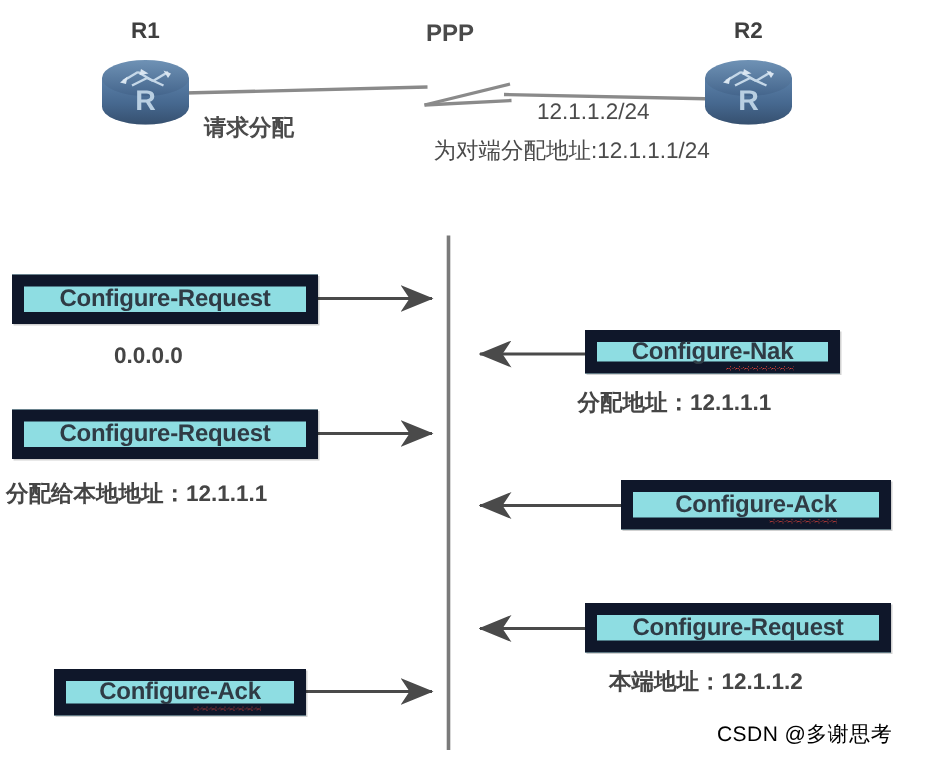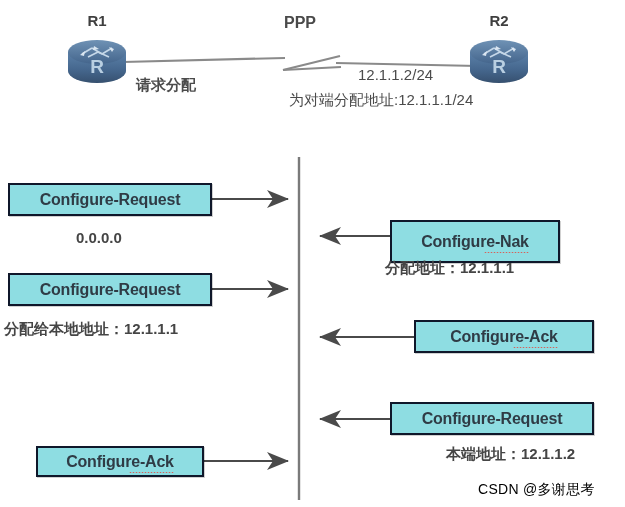--- a/index.html
+++ b/index.html
@@ -48,21 +48,21 @@
   .cap-ip {
     font-size: 15px;
     font-weight: normal;
     color: #4b4b4b;
     white-space: nowrap;
   }
 
   
   .msg-box {
     background: #8edde2;
-    border: 2px solid #0f172a;
+    border: 8px solid #0f172a;
     box-sizing: border-box;
     display: flex;
     align-items: center;
     justify-content: center;
     font-size: 16px;
     font-weight: bold;
     color: #2f3b45;
     letter-spacing: -0.2px;
     white-space: nowrap;
     box-shadow: 1px 1px 0 rgba(0,0,0,0.18);
@@ -194,27 +194,27 @@
 
 <div class="abs msg-box" style="left:8px; top:273px; width:204px; height:33px;">
   <span class="txt">Configure-Request</span>
 </div>
 <div class="abs box-cap" style="left:4px; top:320px;">分配给本地地址：12.1.1.1</div>
 
 <div class="abs msg-box" style="left:36px; top:446px; width:168px; height:31px;">
   <span class="txt spell">Configure-Ack</span>
 </div>
 
-<div class="abs msg-box" style="left:390px; top:220px; width:170px; height:43px;">
+<div class="abs msg-box" style="left:390px; top:220px; width:170px; height:29px;">
   <span class="txt spell">Configure-Nak</span>
 </div>
 <div class="abs box-cap" style="left:385px; top:259px;">分配地址：12.1.1.1</div>
 
 <div class="abs msg-box" style="left:414px; top:320px; width:180px; height:33px;">
   <span class="txt spell">Configure-Ack</span>
 </div>
 
 <div class="abs msg-box" style="left:390px; top:402px; width:204px; height:33px;">
   <span class="txt">Configure-Request</span>
 </div>
-<div class="abs box-cap" style="left:406px; top:445px;margin-left:40px;">本端地址：12.1.1.2</div>
+<div class="abs box-cap" style="left:406px; top:445px;">本端地址：12.1.1.2</div>
 
 <div class="abs watermark" style="left:478px; top:481px;">CSDN @多谢思考</div>
 
 </body></html>

